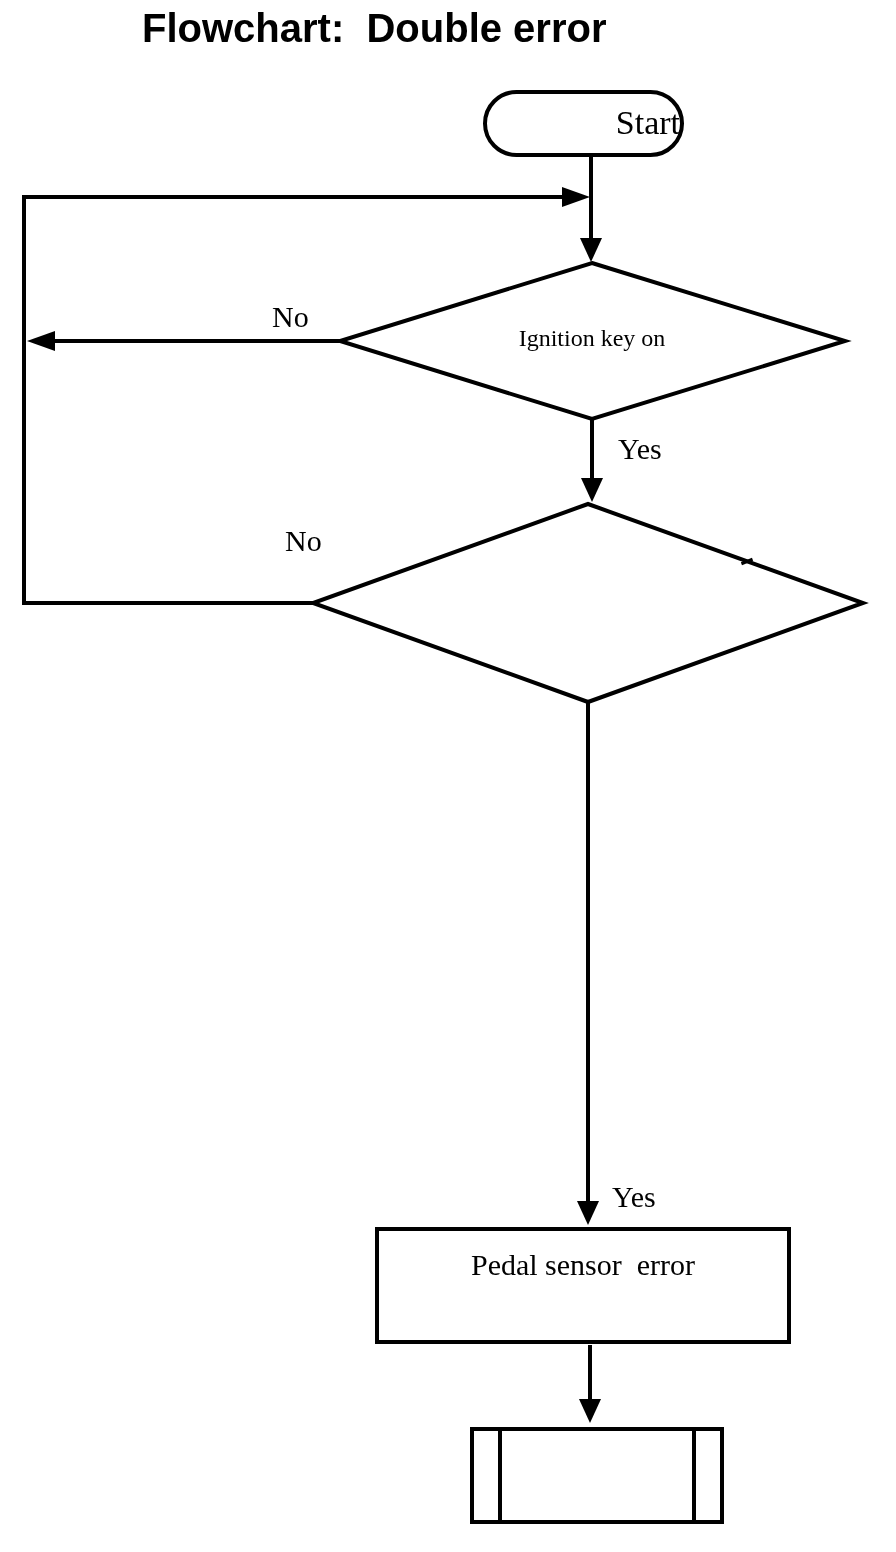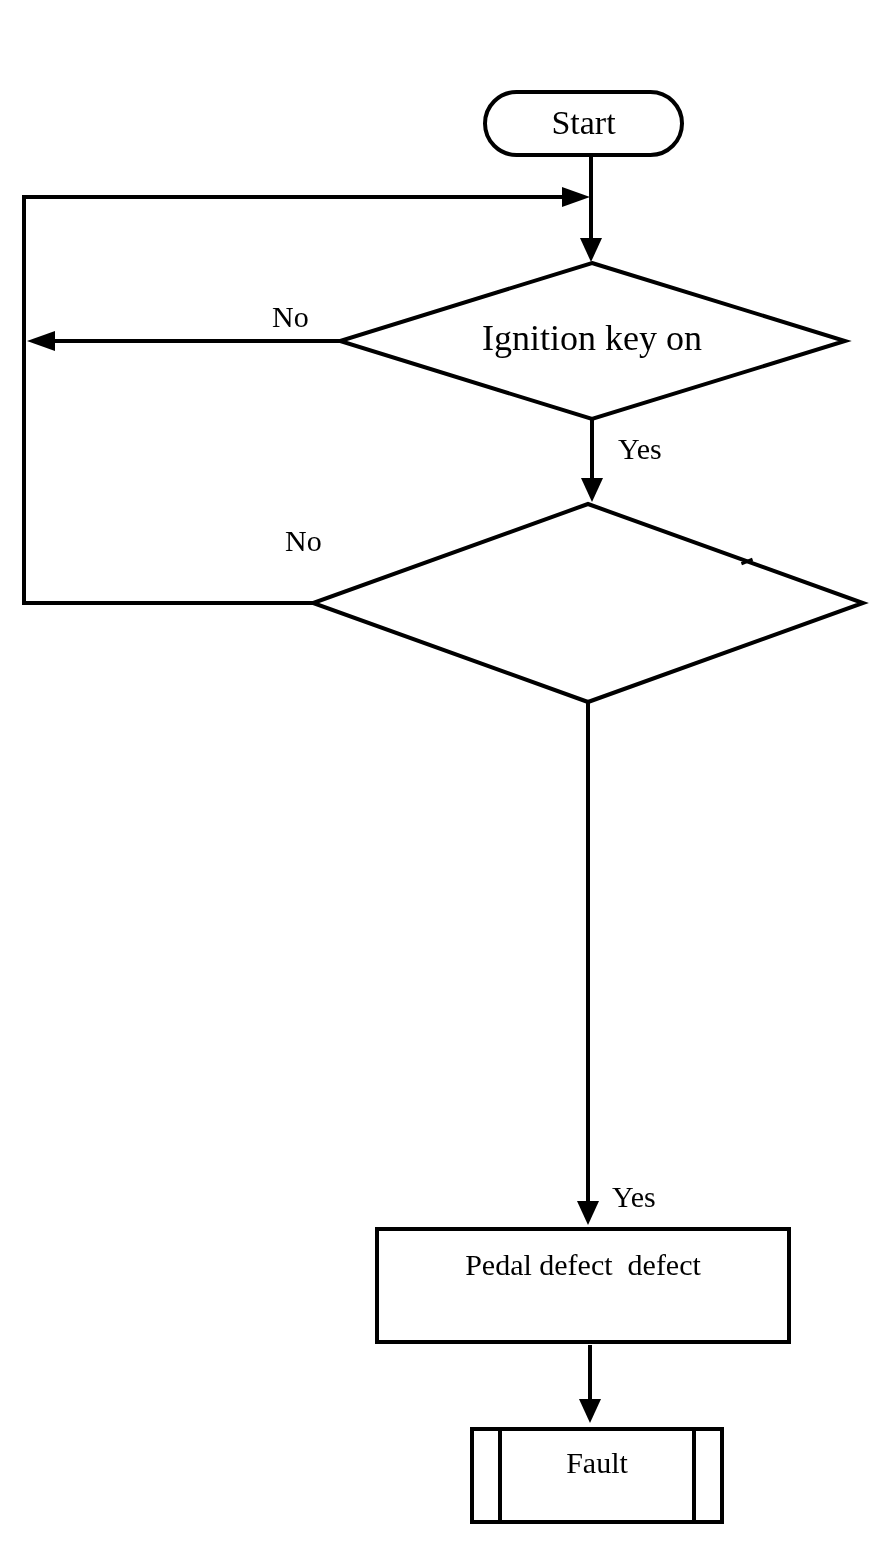--- a/index.html
+++ b/index.html
@@ -31,57 +31,58 @@
   .node {
     position: absolute;
     box-sizing: border-box;
     border: 4px solid #000;
     background: #ffffff;
     text-align: center;
   }
   .terminator {
     left: 483px; top: 90px; width: 201px; height: 67px;
     border-radius: 34px;
-    font-size: 34px; line-height: 57px;
+    font-size: 34px; line-height: 57px; text-align: right;
   }
   .process {
     left: 375px; top: 1227px; width: 416px; height: 117px;
     font-size: 30px; padding-top: 17px;
   }
   .process .pre { white-space: pre; }
   .predefined {
     left: 470px; top: 1427px; width: 254px; height: 97px;
     font-size: 30px;
   }
   .inner-bar { position: absolute; top: 0; bottom: 0; width: 4px; background: #000; }
   .inner-bar.left { left: 24px; }
   .inner-bar.right { right: 24px; }
   .pp-text { margin-top: 16px; line-height: 32px; }
 
   .label {
     position: absolute;
     transform: translate(-50%, -50%);
-    font-size: 36px;
+    font-size: 24px;
     white-space: nowrap;
   }
   .multiline { line-height: 33px; }
   .edge-label { position: absolute; font-size: 30px; }
   .artifact {
     position: absolute;
     left: 741px; top: 560px;
     width: 12px; height: 3px;
     background: #000;
     transform: rotate(-22deg);
   }
 </style>
 </head>
 <body>
 
 <div class="canvas">
 
+  <h1 class="title">Flowchart:  Double error</h1>
 
   <svg class="wires" width="896" height="1552" viewBox="0 0 896 1552">
 
     <polyline class="wire" points="24,603 24,197 570,197"></polyline>
 
     <line class="wire" x1="591" y1="157" x2="591" y2="242"></line>
 
     <line class="wire" x1="340" y1="341" x2="48" y2="341"></line>
 
     <line class="wire" x1="592" y1="419" x2="592" y2="482"></line>
@@ -112,24 +113,23 @@
   <div class="label multiline" style="left:590px; top:605px">
   </div>
   <div class="artifact"></div>
 
   <div class="edge-label" style="left:272px; top:300px">No</div>
   <div class="edge-label" style="left:618px; top:432px">Yes</div>
   <div class="edge-label" style="left:285px; top:524px">No</div>
   <div class="edge-label" style="left:612px; top:1180px">Yes</div>
 
   <div class="node process">
-    <span class="pre">Pedal defect  defect</span>
+    <span class="pre">Pedal sensor  error</span>
   </div>
 
   <div class="node predefined">
     <div class="inner-bar left"></div>
     <div class="inner-bar right"></div>
     <div class="pp-text">
-      <div>Fault</div>
     </div>
   </div>
 
 </div>
 
 </body></html>

